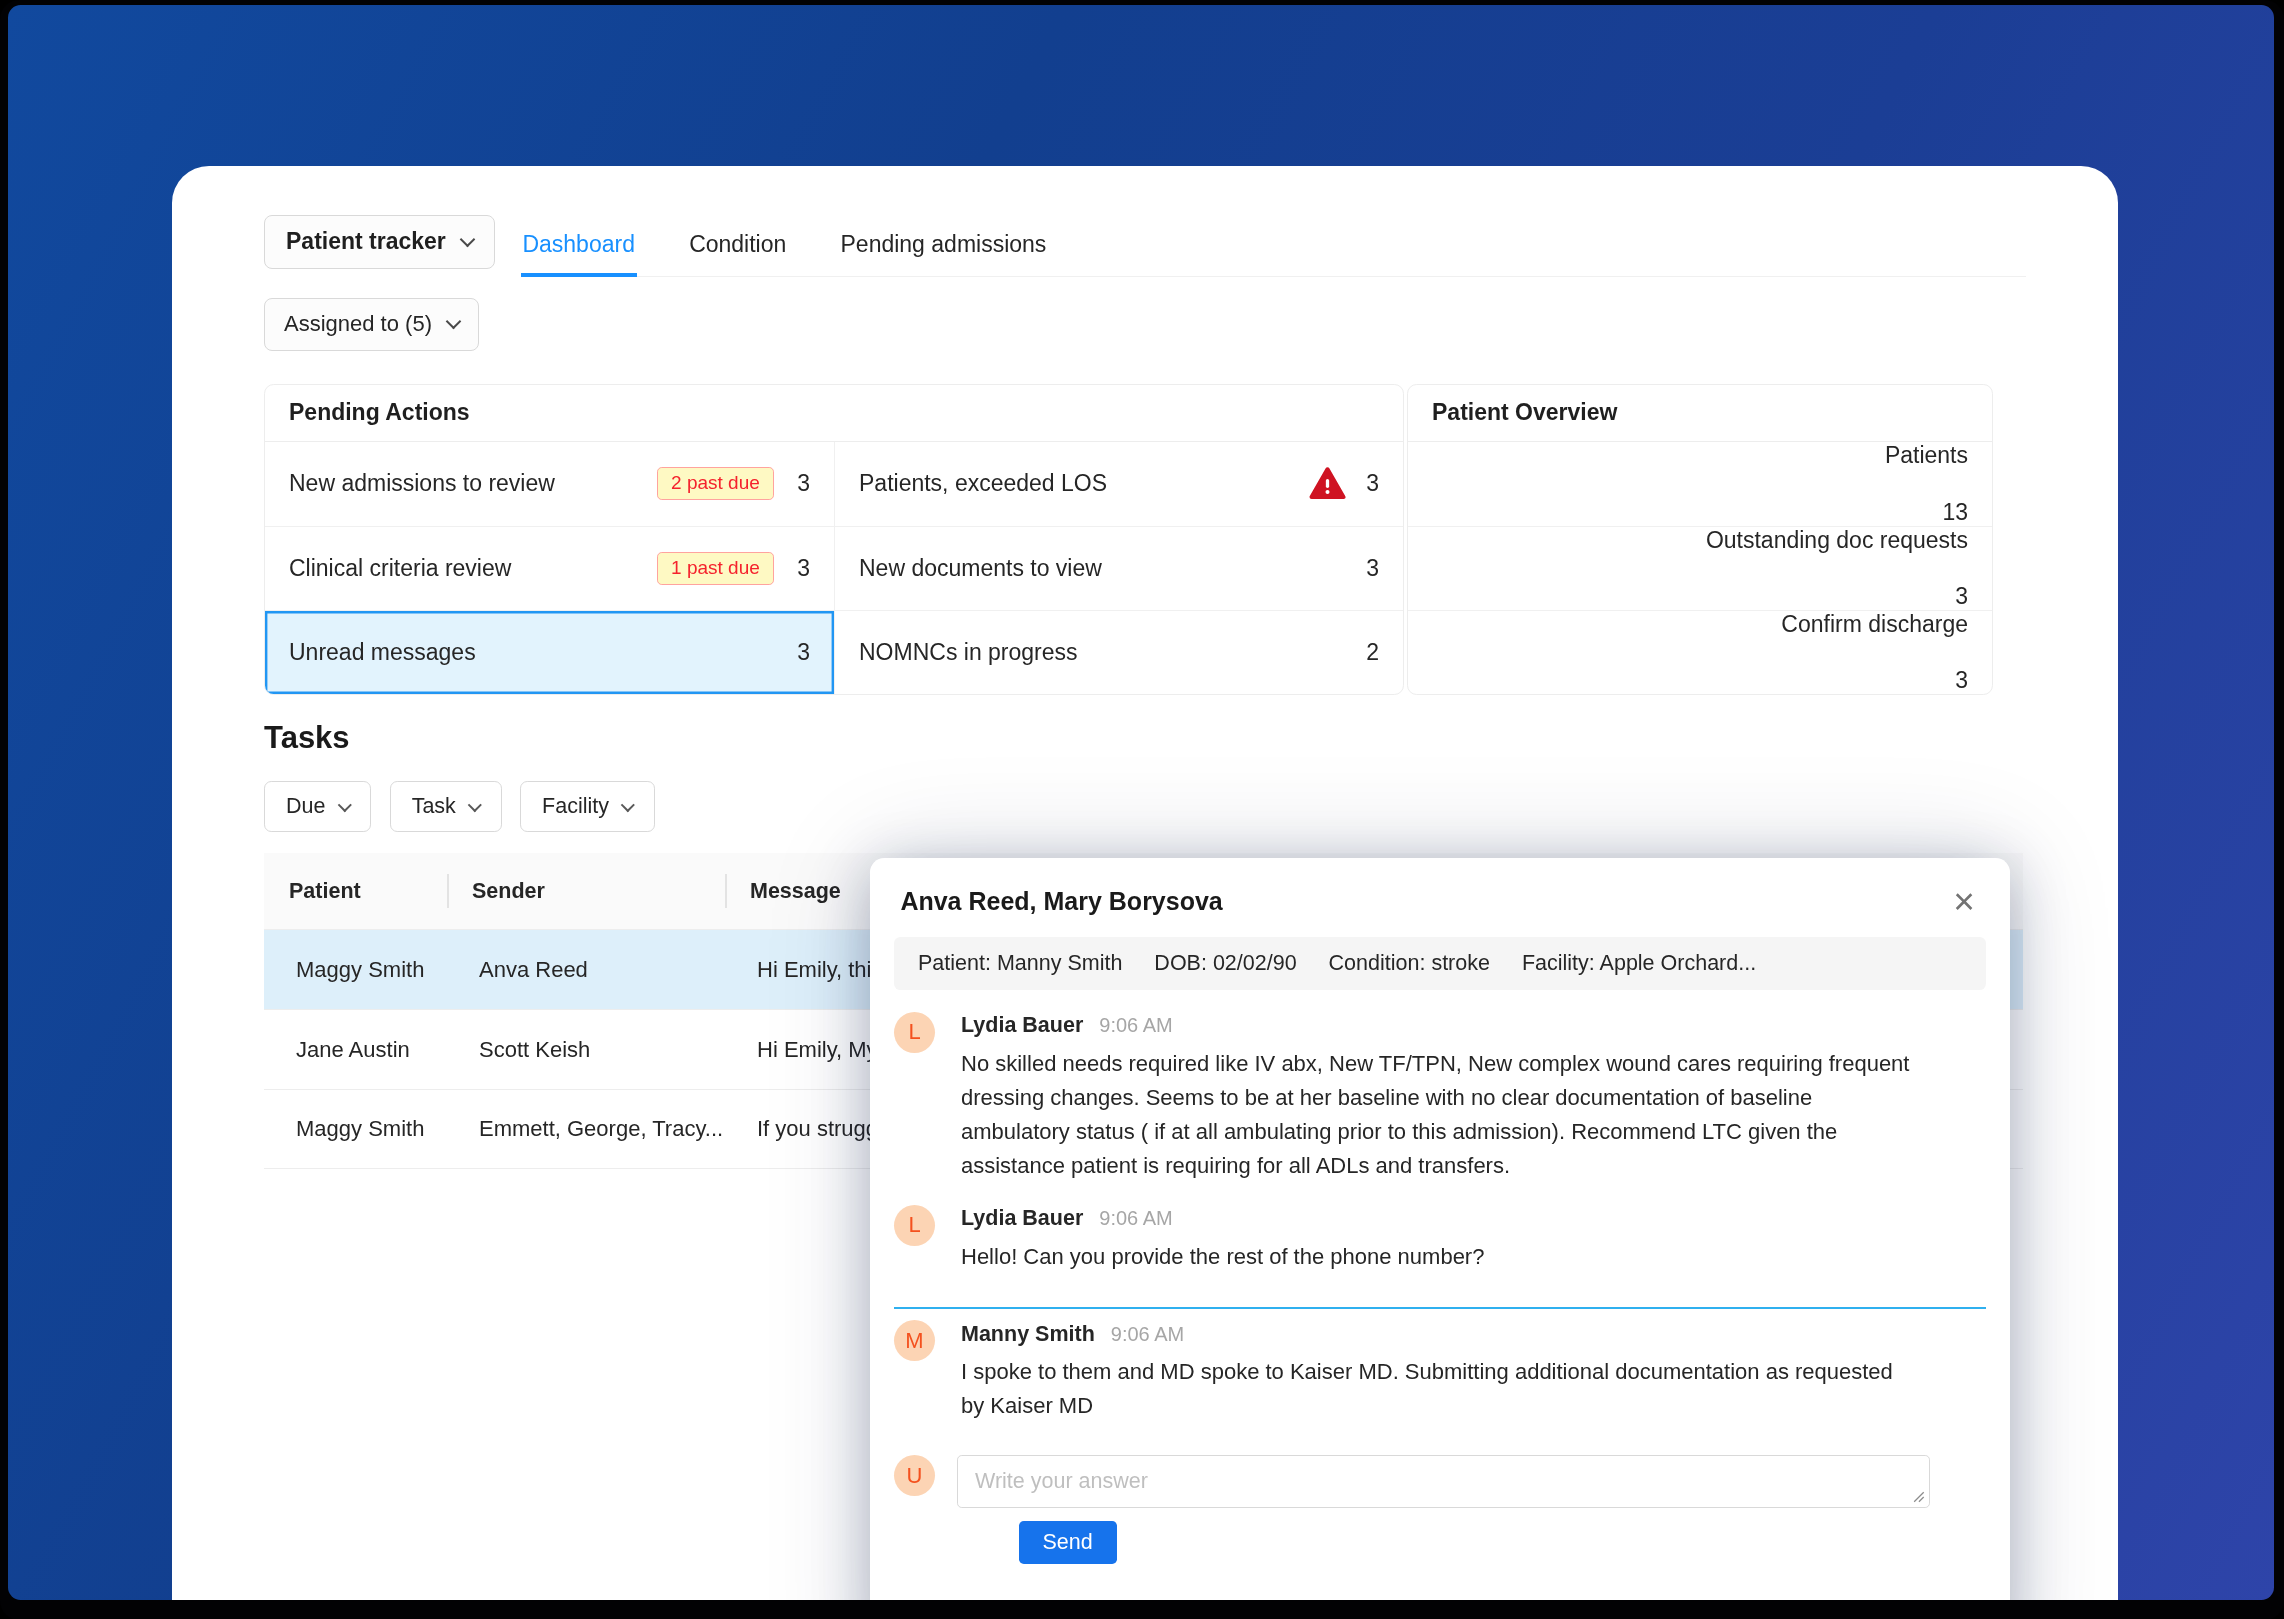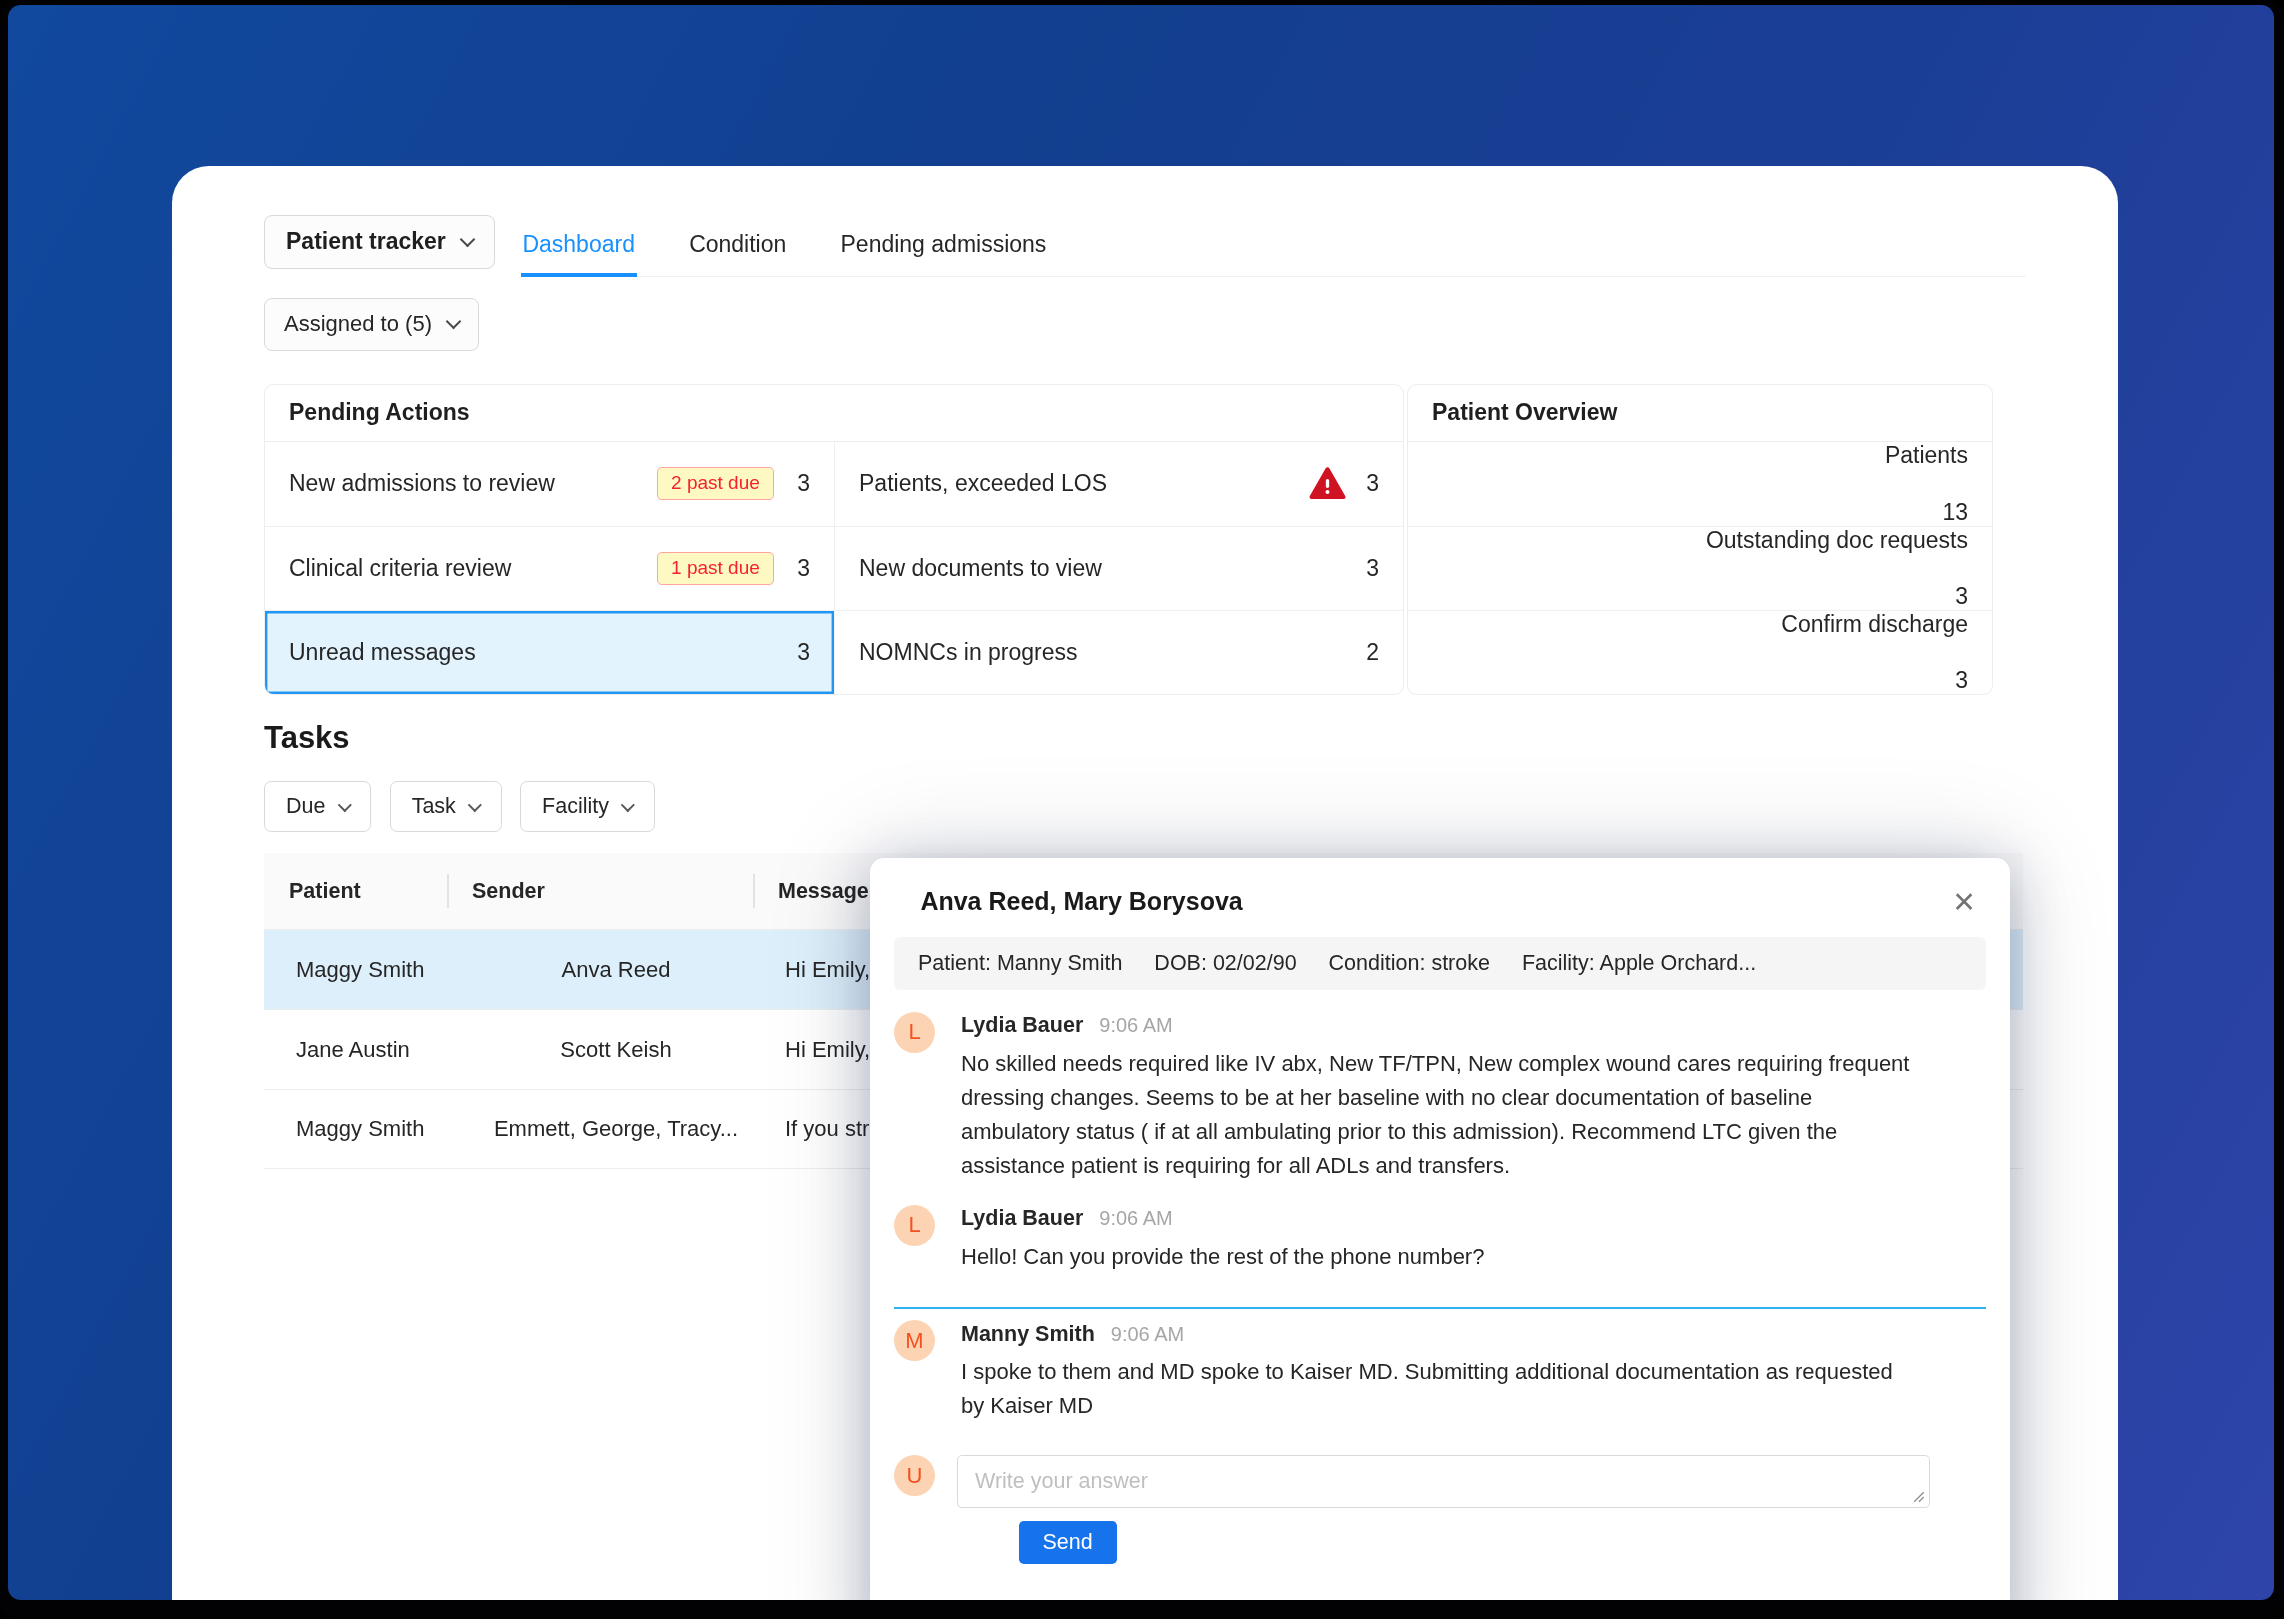--- a/index.html
+++ b/index.html
@@ -55,35 +55,35 @@
   
   .tasks-title { margin-top:25.5px; font-size:31px; font-weight:700; color:#1a1a1a; }
   .filters { margin-top:25px; display:flex; gap:18.3px; }
   .filter-btn { height:51px; padding:0 21px; background:#fff; border:1.6px solid #d9d9d9; border-radius:7.2px; display:flex; align-items:center; gap:14.3px; font-size:21.5px; color:#262626; cursor:pointer; }
   .filter-btn .chev { width:9.6px; height:9.6px; border-right:2px solid #595959; border-bottom:2px solid #595959; margin-top:-4px; }
   .task-table { margin-top:21px; width:1759px; }
   .t-head { display:flex; height:76px; background:#fafafa; align-items:center; font-size:21.5px; font-weight:700; color:#262626; }
   .th { padding-left:25px; position:relative; height:100%; display:flex; align-items:center; }
   .th:not(:first-child)::before { content:""; position:absolute; left:0; top:21px; bottom:21px; width:1.6px; background:#e3e3e3; }
   .col-patient { width:183px; flex:none; }
-  .col-sender { width:306px; flex:none;text-align:center; }
+  .col-sender { width:278px; flex:none; }
   .col-message { flex:1; min-width:0; }
   .t-row { display:flex; height:80px; align-items:center; font-size:22px; color:#262626; border-top:0.8px solid #ededed; cursor:pointer; }
   .t-row:last-child { border-bottom:0.8px solid #ededed; }
   .t-row.highlight { background:#ddeffa; }
   .td { padding-left:32px; white-space:nowrap; overflow:hidden; }
   
   .chat {
     position:absolute; left:862px; top:853px; width:1140px; height:828px; z-index:6;
     background:#fff; border-radius:14.3px;
     box-shadow:0 11px 56px rgba(10,25,70,.28), 0 0 111px rgba(10,25,70,.14);
     padding:29px 24px 0 24px;
   }
   .chat-head { display:flex; align-items:center; justify-content:space-between; padding:0 6.4px; }
-  .chat-title { font-size:25px; font-weight:700; color:#1a1a1a;margin-left:20px; }
+  .chat-title { font-size:25px; font-weight:700; color:#1a1a1a; }
   .chat-close { font-size:37px; line-height:27px; color:#737373; cursor:pointer; font-weight:400; padding:0 4.8px; }
   .chat-info {
     margin-top:21.5px; height:53px; background:#f5f5f5; border-radius:6.4px;
     display:flex; align-items:center; gap:32px; padding:0 24px;
     font-size:21.5px; color:#262626; white-space:nowrap; overflow:hidden;
   }
   .msg { display:flex; gap:26px; margin-top:21.5px; }
   .avatar { width:41px; height:41px; border-radius:50%; background:#fcd4b4; color:#f4511e; font-size:22px; display:flex; align-items:center; justify-content:center; flex:none; }
   .msg-body { flex:1; min-width:0; padding-top:1.6px; }
   .msg-head { display:flex; align-items:baseline; gap:16px; }

